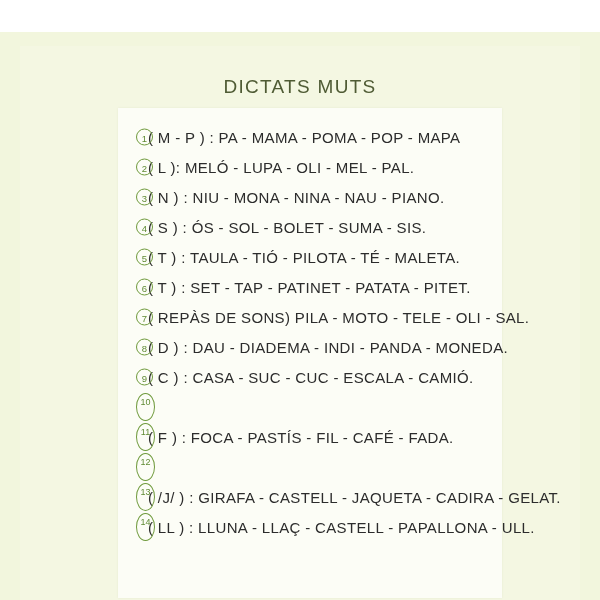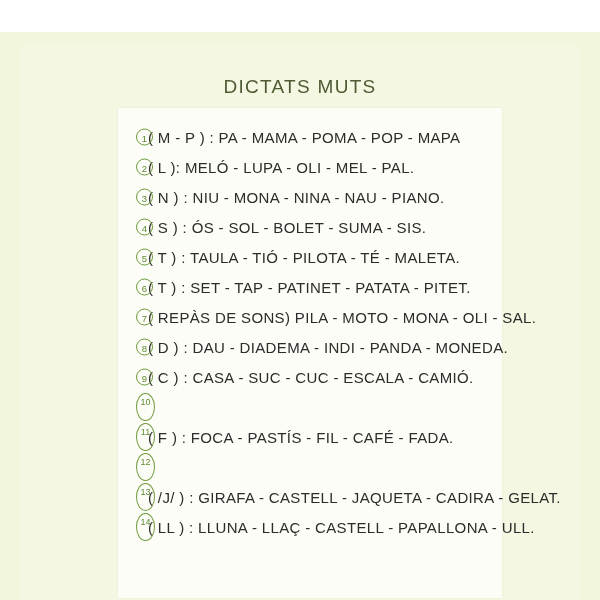--- a/index.html
+++ b/index.html
@@ -131,21 +131,21 @@
           <span class="txt">( T ) : TAULA - TIÓ - PILOTA - TÉ - MALETA.</span>
         </div>
 
         <div class="row">
           <span class="num">6</span>
           <span class="txt">( T ) :  SET - TAP - PATINET - PATATA - PITET.</span>
         </div>
 
         <div class="row">
           <span class="num">7</span>
-          <span class="txt">( REPÀS DE SONS)  PILA - MOTO - MONA - OLI - SAL.</span>
+          <span class="txt">( REPÀS DE SONS)  PILA - MOTO - TELE - OLI - SAL.</span>
         </div>
 
         <div class="row">
           <span class="num">8</span>
           <span class="txt">( D ) : DAU - DIADEMA - INDI - PANDA - MONEDA.</span>
         </div>
 
         <div class="row">
           <span class="num">9</span>
           <span class="txt">( C ) : CASA - SUC - CUC - ESCALA - CAMIÓ.</span>

